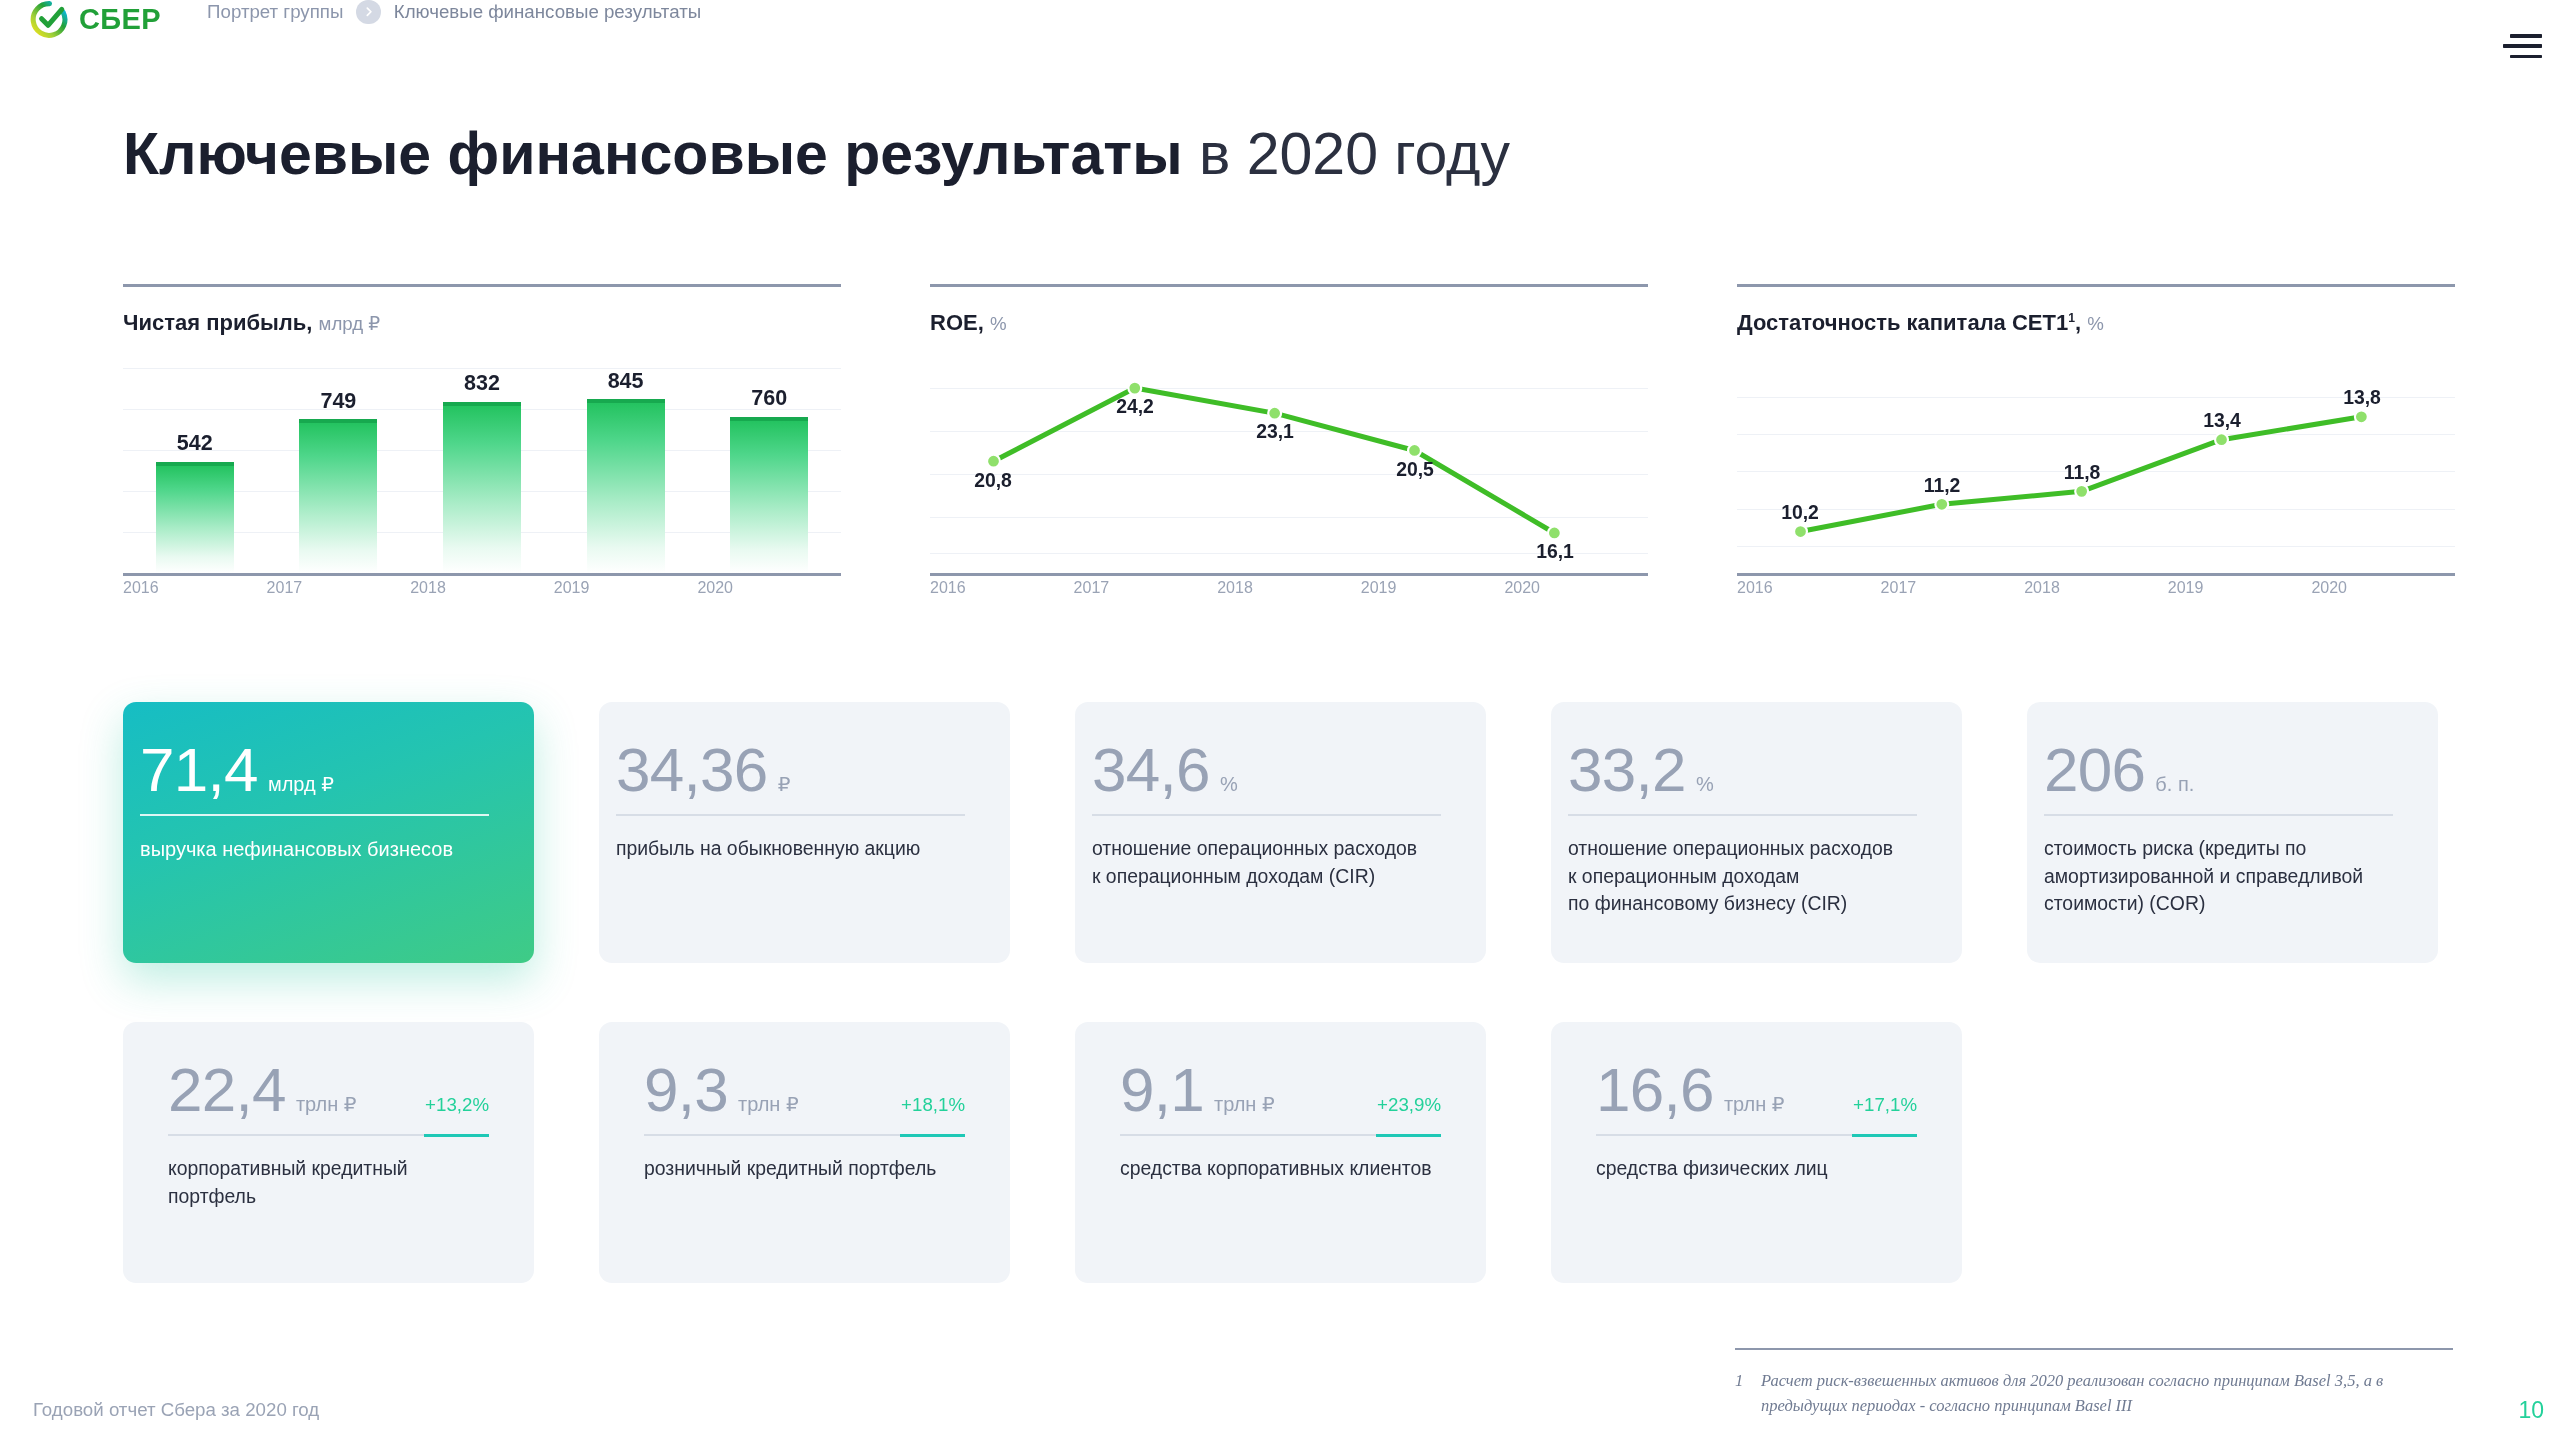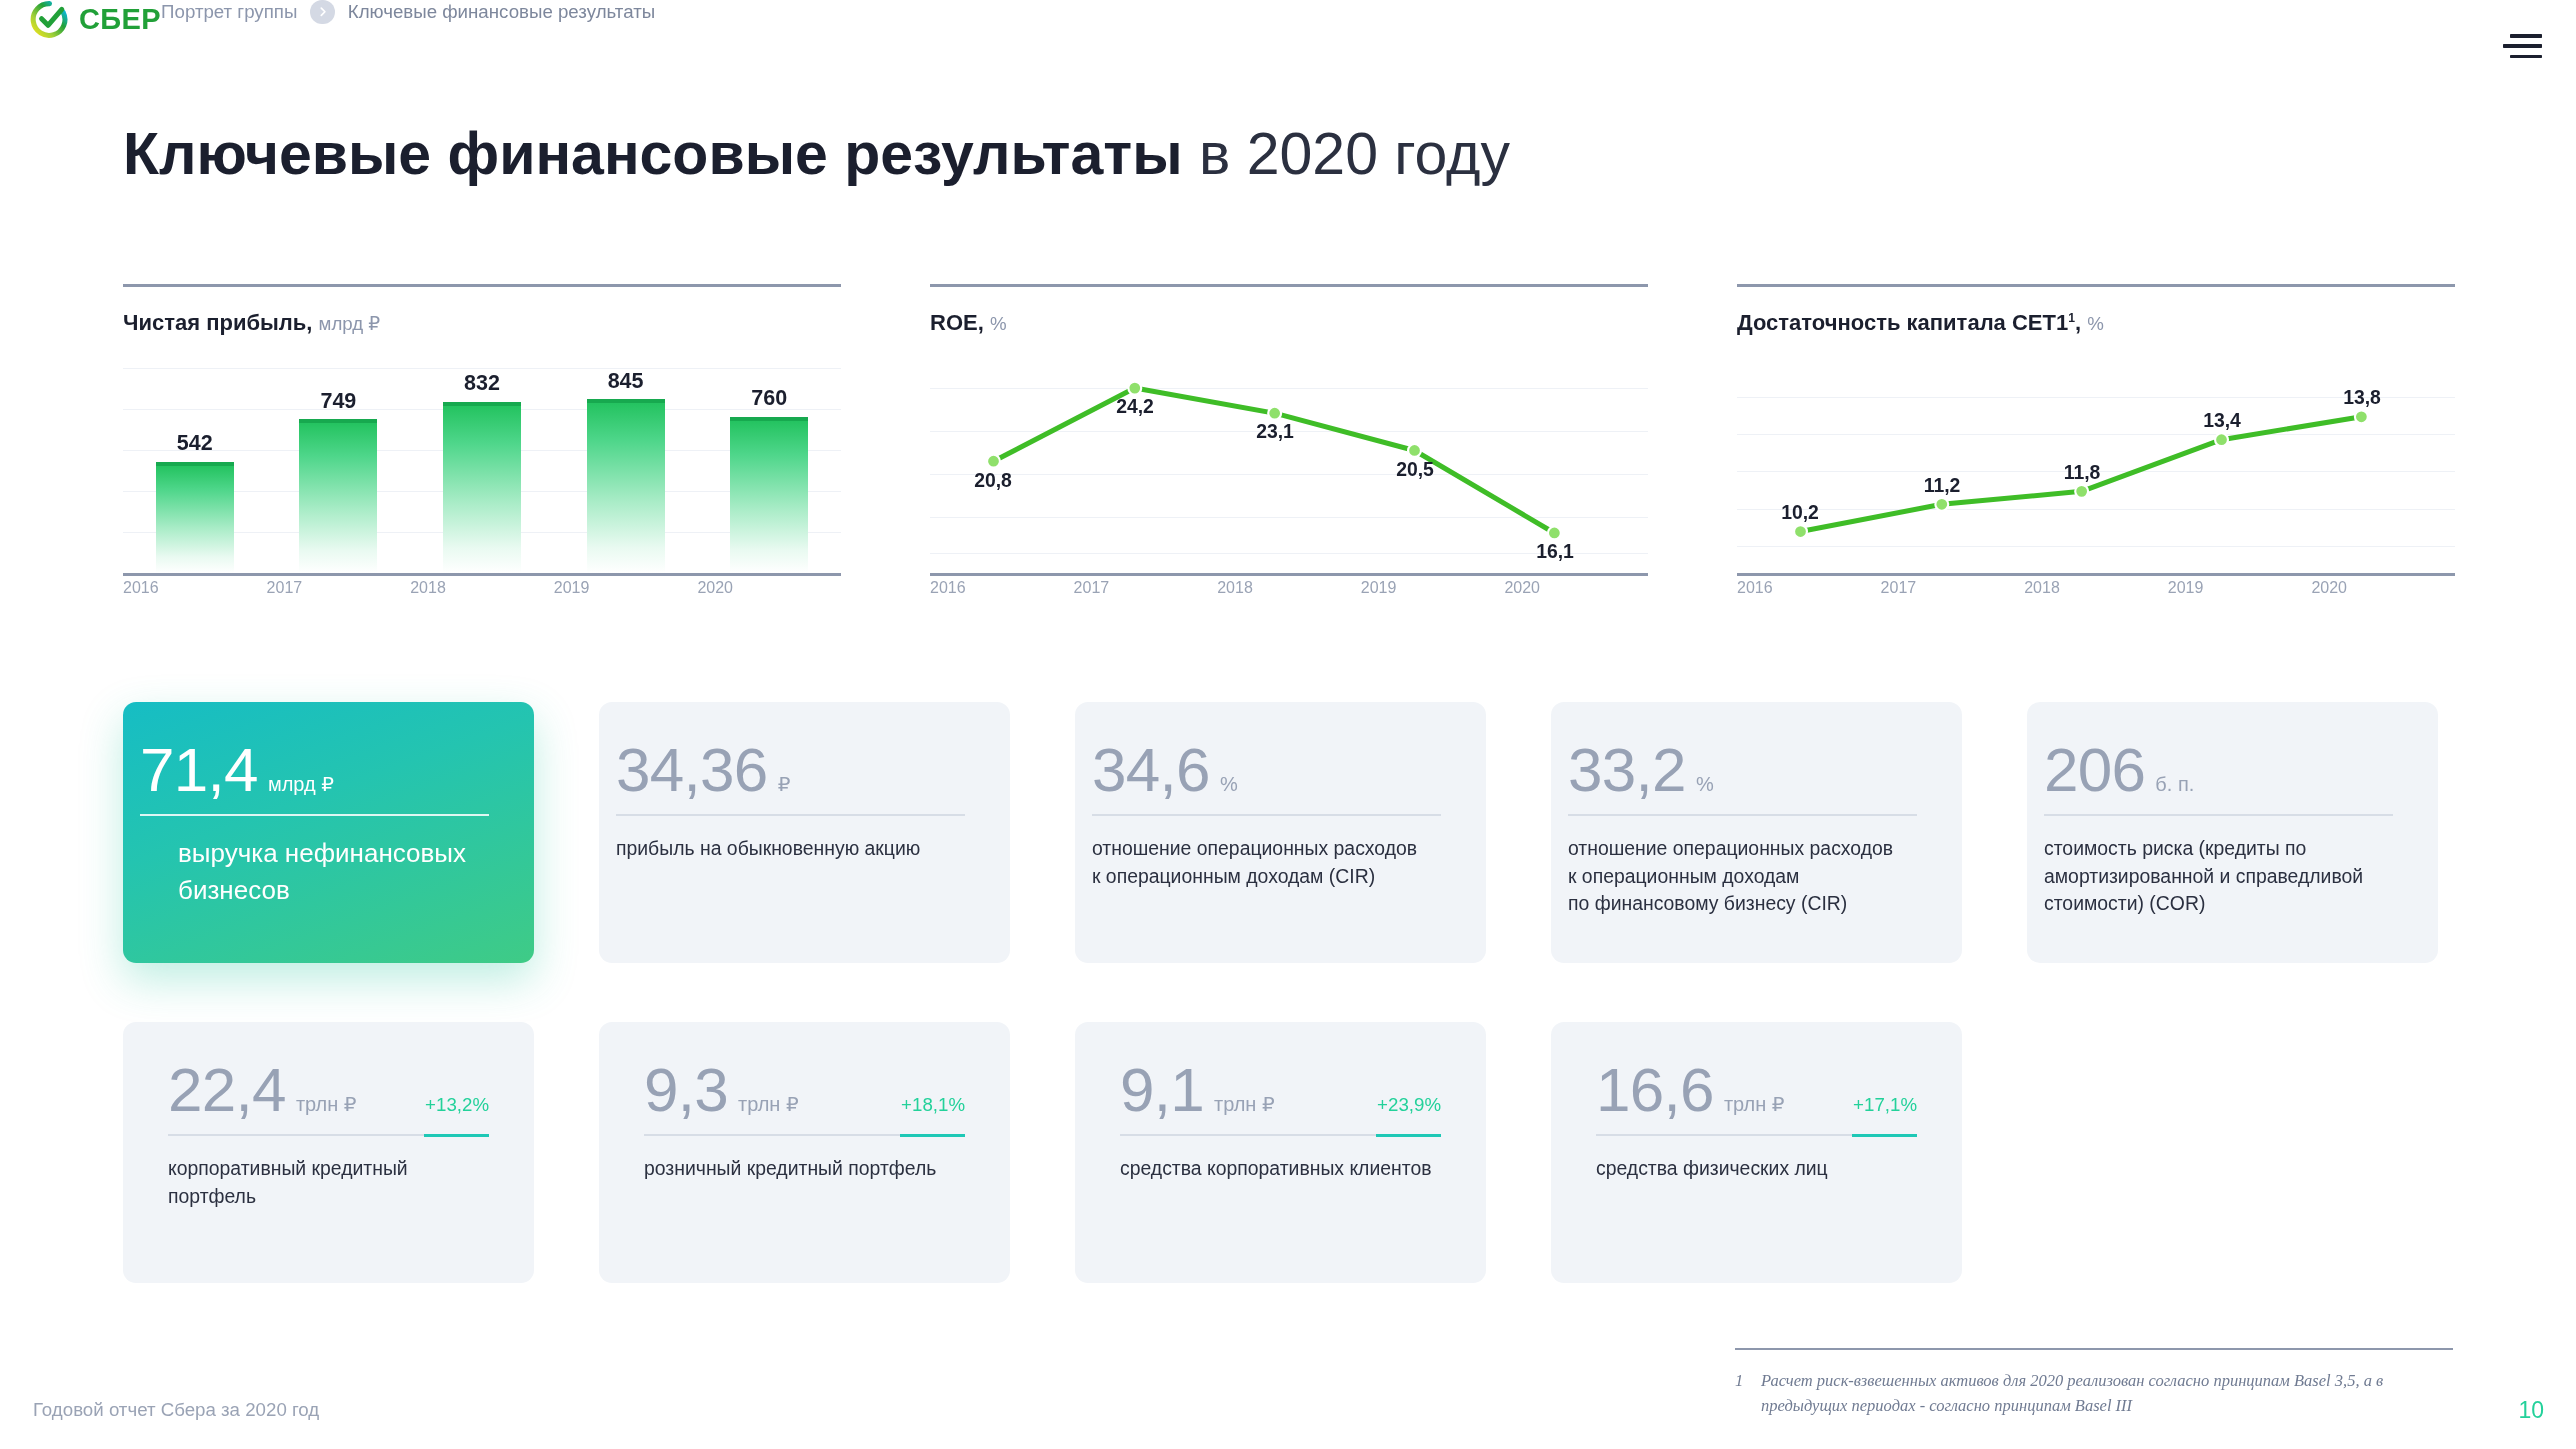--- a/index.html
+++ b/index.html
@@ -17,21 +17,21 @@
     position: absolute; top: 0; left: 0; width: 2576px; height: 92px;
     display: flex; align-items: flex-start;
   }
   .logo-wrap { display: flex; align-items: center; margin-left: 30px; }
   .logo-mark { width: 39px; height: 39px; position: relative; }
   .logo-text {
     margin-left: 10px; font-size: 29px; font-weight: 700;
     color: #21a038; letter-spacing: 0.4px; line-height: 1;
   }
   .breadcrumb {
-    display: flex; align-items: center; 
+    display: flex; align-items: center; margin-left: 46px;
     font-size: 18.7px; color: #8c96ac; white-space: nowrap;
   }
   .bc-sep {
     width: 24.4px; height: 24.4px; border-radius: 50%;
     background: #d4d9e4; margin: 0 13px;
     display: inline-flex; align-items: center; justify-content: center;
   }
   .bc-sep svg { display:block; }
   .bc-current { color: #7d879c; }
   .hamburger {
@@ -113,21 +113,21 @@
     margin-left:auto; font-size: 18.7px; color:#23d19a; font-weight: 400; white-space:nowrap;
   }
   .card-rule { margin-top: 14.4px; height: 2.2px; background: #d7dde6; position:relative; }
   .card-hl .card-rule { background: rgba(255,255,255,.85); }
   .card-rule .accent {
     position:absolute; right:0; top:0; height:2.9px; width: 65px; background:#1ec8b6;
   }
   .card-cap {
     margin-top: 18.7px; font-size: 19.4px; line-height: 1.42; color: #2b3040; max-width: 337px;
   }
-  .card-hl .card-cap { color:#ffffff; font-size:26px;margin-left:38px; }
+  .card-hl .card-cap { color:#ffffff; font-size:20px; }
 
   
   .footnote-wrap { position:absolute; left: 1735px; top: 1348px; width: 718px; }
   .footnote-rule { width: 100%; height: 2.2px; background:#8d97ac; }
   .footnote {
     margin-top: 18.7px; display:flex; font-style: italic;
     font-family: "Liberation Serif", "DejaVu Serif", serif;
     font-size: 16.5px; line-height:1.5; color:#707b92;
   }
   .footnote .num { width: 26px; flex: none; }

